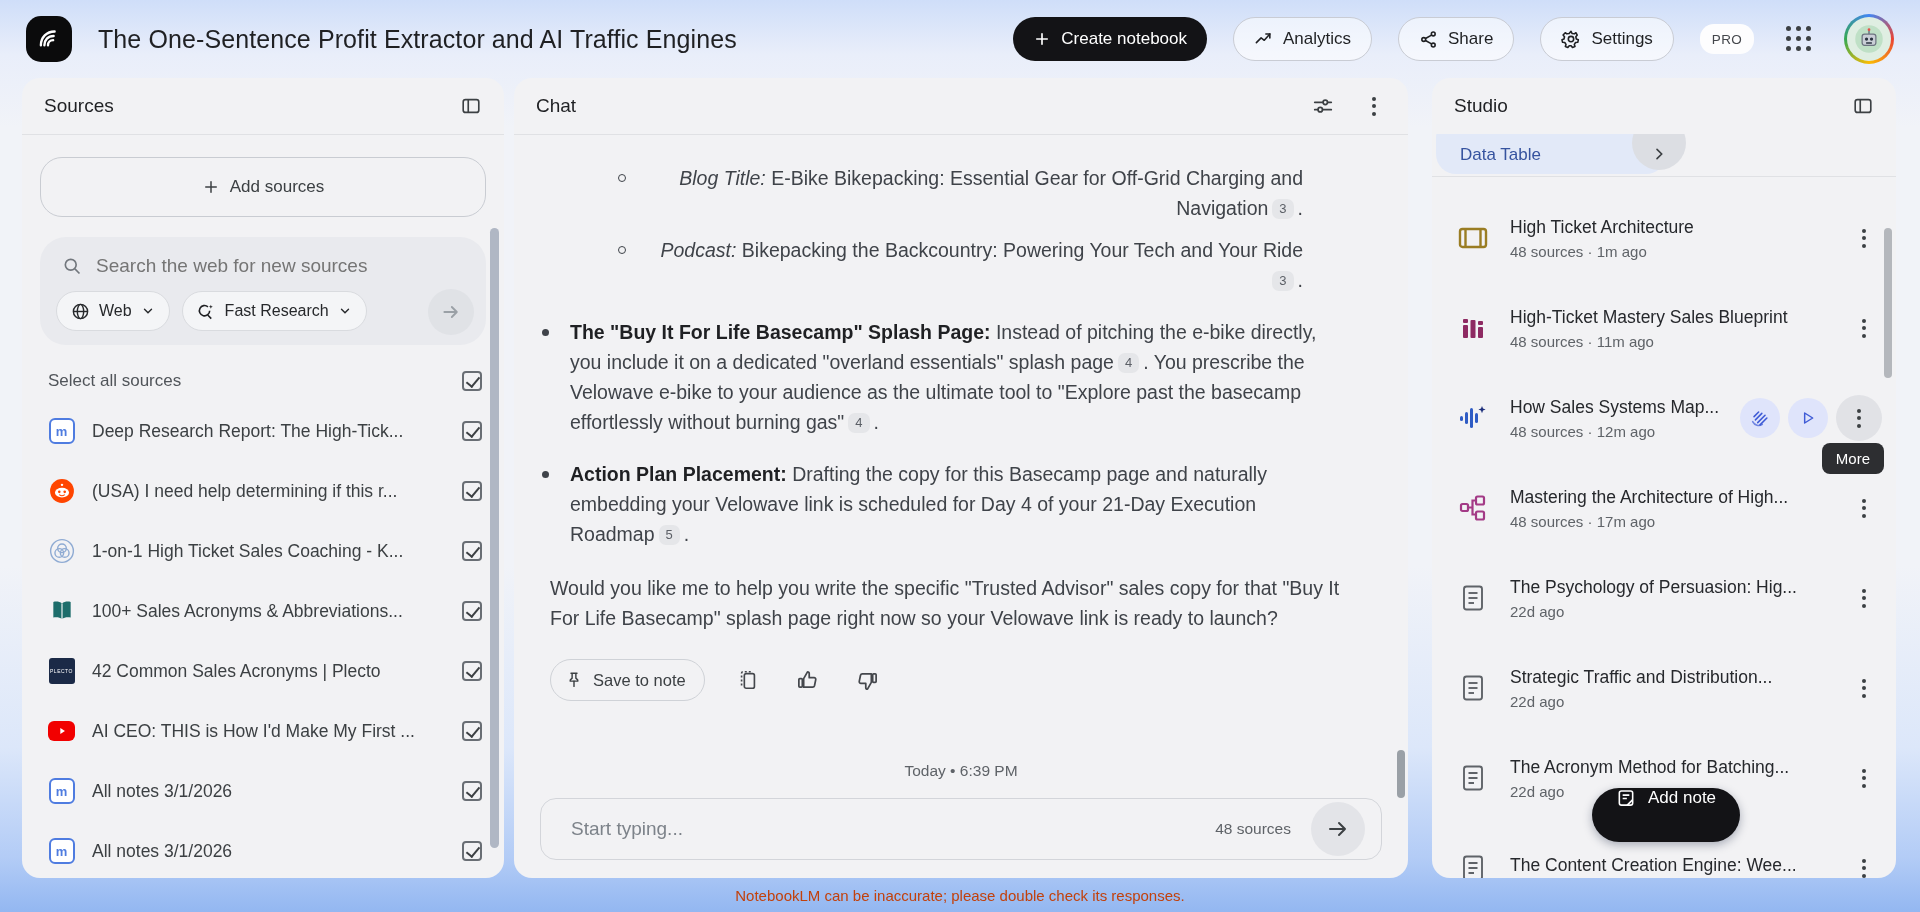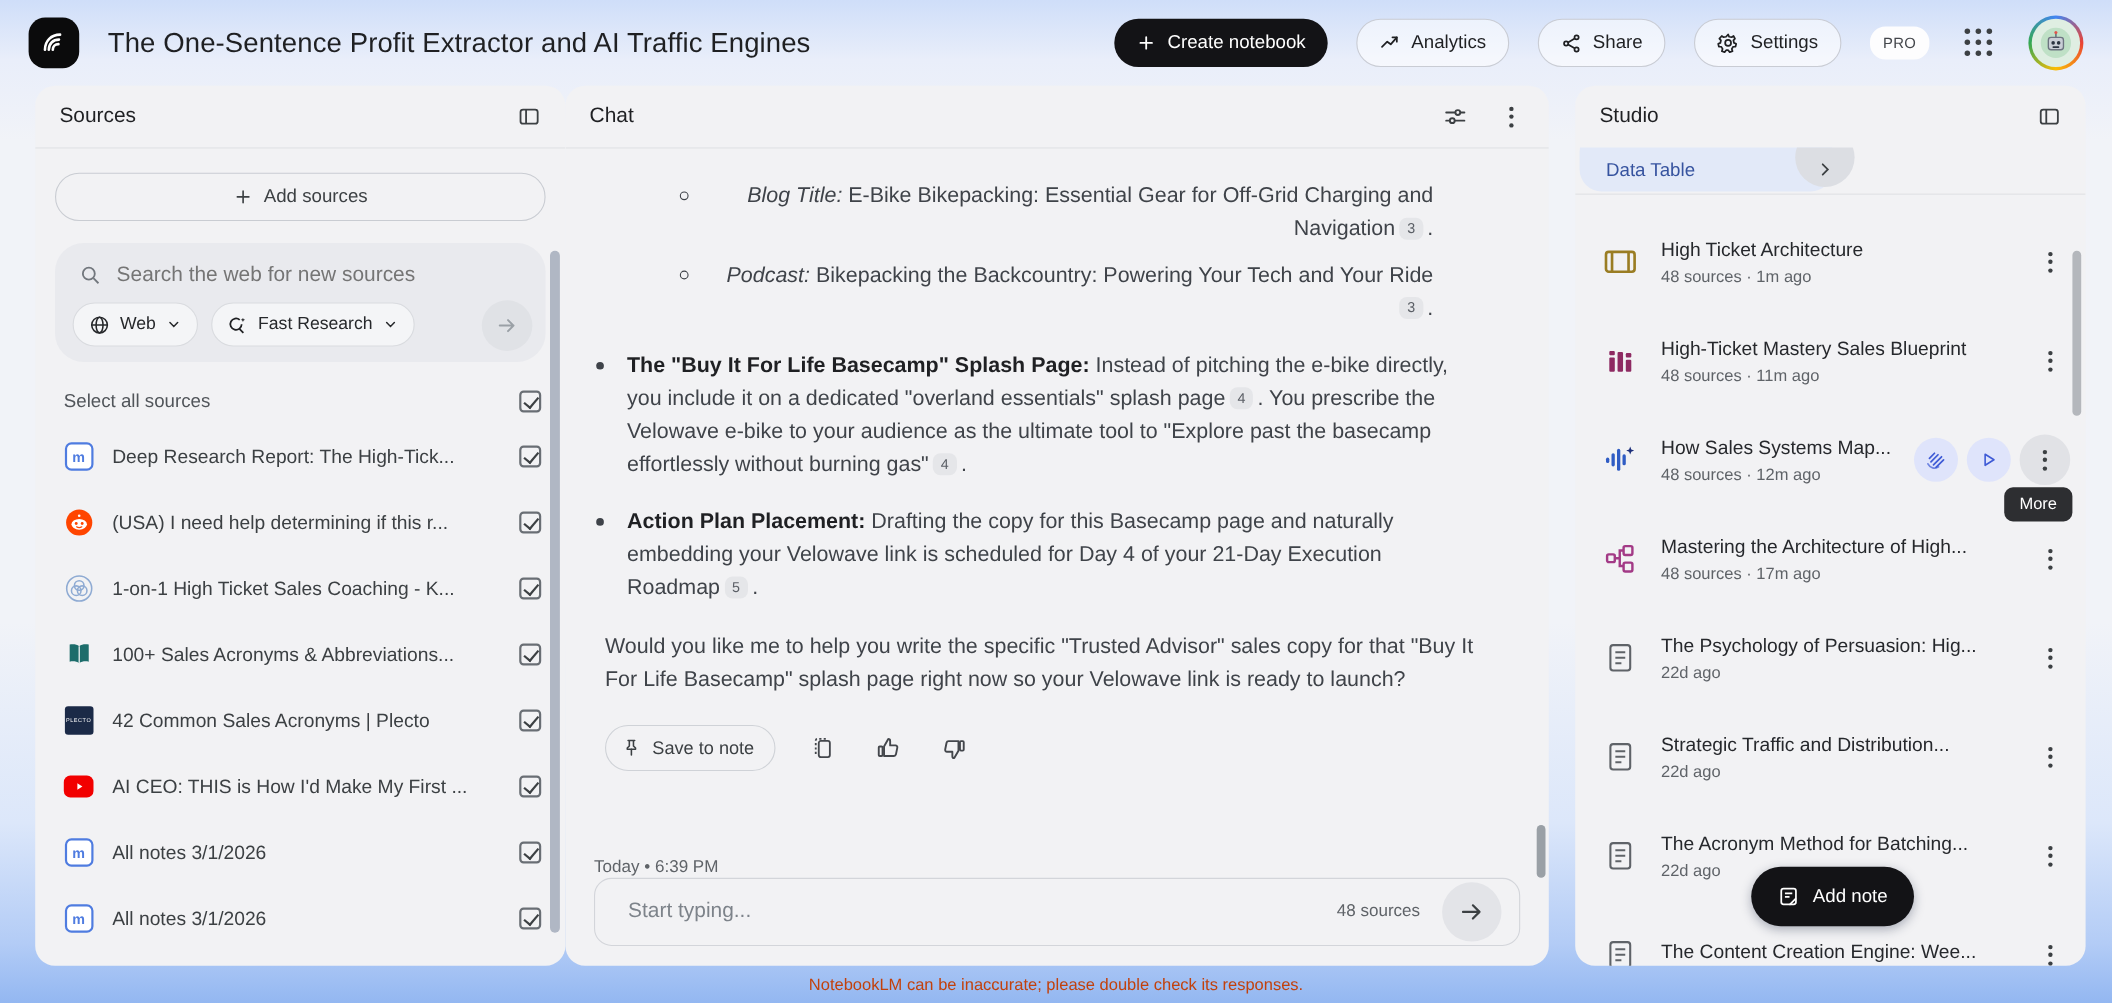--- a/index.html
+++ b/index.html
@@ -24,26 +24,26 @@
   .apps-grid span { width:5px; height:5px; border-radius:50%; background:#3c4043; }
   .avatar { width:50px; height:50px; border-radius:50%; padding:3px; background:conic-gradient(#4285f4,#ea4335,#fbbc04,#34a853,#4285f4); cursor:pointer; }
   .avatar-inner { width:100%; height:100%; border-radius:50%; background:#dfeee2; display:flex; align-items:center; justify-content:center; overflow:hidden; }
 
   
   .panel { position:absolute; top:78px; height:800px; background:#f2f2f4; border-radius:18px; overflow:hidden; }
   .panel-header { height:56px; display:flex; align-items:center; justify-content:space-between; padding:0 22px; flex:0 0 auto; }
   .panel-header .ph-title { font-size:19px; color:#1f2023; }
   .hdr-divider { height:1px; background:#e0e1e4; margin:0; }
 
-  #sources-panel { left:32px; width:482px; }
+  #sources-panel { left:22px; width:482px; }
   #chat-panel { left:514px; width:894px; display:flex; flex-direction:column; }
   #studio-panel { left:1432px; width:464px; }
 
   
-  .add-sources-btn { margin:22px 18px 0 18px; height:44px; border-radius:22px; border:1px solid #c9ccd2; display:flex; align-items:center; justify-content:center; gap:10px; font-size:17px; color:#3c4043; cursor:pointer; background:transparent; }
+  .add-sources-btn { margin:22px 18px 0 18px; height:60px; border-radius:22px; border:1px solid #c9ccd2; display:flex; align-items:center; justify-content:center; gap:10px; font-size:17px; color:#3c4043; cursor:pointer; background:transparent; }
   .search-box { margin:20px 18px 0 18px; background:#e9eaee; border-radius:26px; padding:14px 16px 14px 16px; position:relative; }
   .search-row { display:flex; align-items:center; gap:14px; padding:4px 4px 14px 6px; }
   .search-row input { border:none; outline:none; background:transparent; font-size:19px; color:#5f6368; width:300px; font-family:"Liberation Sans",sans-serif; }
   .filters-row { display:flex; gap:12px; }
   .filter-pill { height:40px; border-radius:20px; background:#f4f5f7; border:1px solid #d9dbdf; display:flex; align-items:center; gap:9px; padding:0 14px; font-size:16px; color:#26282b; cursor:pointer; }
   .search-go { position:absolute; right:12px; bottom:10px; width:46px; height:46px; border-radius:50%; background:#e0e2e6; display:flex; align-items:center; justify-content:center; cursor:pointer; }
   .select-all-row { display:flex; align-items:center; justify-content:space-between; padding:26px 22px 8px 26px; font-size:17px; color:#51555a; }
   .src-list { padding:2px 22px 0 26px; }
   .src-row { height:60px; display:flex; align-items:center; gap:17px; cursor:pointer; }
   .src-row .src-title { flex:1; font-size:17.5px; color:#3c4043; white-space:nowrap; overflow:hidden; text-overflow:ellipsis; }
@@ -64,21 +64,21 @@
   .main-marker { width:7px; height:7px; background:#3f4349; border-radius:50%; margin:12px 21px 0 0; flex:0 0 auto; }
   .main-text { max-width:750px; }
   .lead-b { font-weight:bold; color:#1f2023; }
   .lead-i { font-style:italic; }
   .cite { display:inline-block; background:#e5e6e9; color:#5b5f66; border-radius:7px; font-size:13px; line-height:20px; padding:0 7px; margin:0 4px; vertical-align:2px; cursor:pointer; }
   .closing-par { max-width:820px; margin-top:24px; padding-left:8px; }
   .chat-actions { display:flex; align-items:center; gap:26px; margin:26px 0 0 8px; }
   .save-note-btn { height:42px; border-radius:22px; border:1px solid #cfd2d7; display:flex; align-items:center; gap:10px; padding:0 18px 0 14px; font-size:16.5px; color:#3c4043; cursor:pointer; background:transparent; }
   .icon-btn { width:34px; height:34px; display:flex; align-items:center; justify-content:center; cursor:pointer; }
   .chat-bottom { flex:0 0 auto; padding:0 26px 18px 26px; }
-  .chat-ts { text-align:left; font-size:15.5px; color:#5f6368; }
+  .chat-ts { text-align:center; font-size:15.5px; color:#5f6368; margin-bottom:18px; }
   .chat-input-box { height:62px; border:1.5px solid #d3d5da; border-radius:16px; display:flex; align-items:center; padding:0 16px 0 30px; gap:20px; }
   .chat-input-box input { flex:1; border:none; outline:none; background:transparent; font-size:19px; color:#3c4043; font-family:"Liberation Sans",sans-serif; }
   .chat-input-box input::placeholder { color:#7d838a; }
   .src-count { font-size:15.5px; color:#5f6368; white-space:nowrap; }
   .send-btn { width:54px; height:54px; border-radius:50%; background:#e3e4e8; display:flex; align-items:center; justify-content:center; cursor:pointer; }
 
   
   .chip-strip { height:42px; overflow:hidden; position:relative; }
   .studio-chip { position:absolute; left:4px; top:-16px; height:56px; width:230px; background:#e2e9f8; border-radius:20px; display:flex; align-items:flex-end; padding:0 0 9px 24px; font-size:17px; color:#36539f; cursor:pointer; }
   .chip-next { position:absolute; left:200px; top:-18px; width:54px; height:54px; border-radius:50%; background:#dcdee3; display:flex; align-items:flex-end; justify-content:center; padding-bottom:8px; cursor:pointer; }
@@ -87,21 +87,21 @@
   .st-ico { width:34px; flex:0 0 auto; display:flex; justify-content:center; }
   .st-body { flex:1; min-width:0; }
   .st-title { font-size:17.5px; color:#26282c; white-space:nowrap; overflow:hidden; text-overflow:ellipsis; }
   .st-meta { font-size:15px; color:#5f6368; margin-top:5px; }
   .kebab { width:36px; height:36px; border-radius:50%; display:flex; flex-direction:column; align-items:center; justify-content:center; gap:3.5px; cursor:pointer; flex:0 0 auto; }
   .kebab span { width:4px; height:4px; border-radius:50%; background:#3c4043; }
   .row-actions { display:flex; align-items:center; gap:8px; flex:0 0 auto; }
   .act-circle { width:40px; height:40px; border-radius:50%; background:#dfe4fb; display:flex; align-items:center; justify-content:center; cursor:pointer; }
   .act-more { width:46px; height:46px; background:#e1e2e6; }
   .more-tooltip { position:absolute; right:-2px; top:62px; background:#2d2e31; color:#fff; font-size:15px; padding:7px 14px; border-radius:8px; z-index:5; white-space:nowrap; }
-  .add-note-btn { position:absolute; left:160px; top:710px; height:54px; border-radius:27px; background:#131316; color:#fff; display:flex; align-items:flex-start; gap:12px; padding:17px 24px; font-size:17px; cursor:pointer; box-shadow:0 3px 10px rgba(30,40,70,.35); z-index:6; }
+  .add-note-btn { position:absolute; left:160px; top:710px; height:54px; border-radius:27px; background:#131316; color:#fff; display:flex; align-items:flex-start; gap:12px; padding:0 24px; font-size:17px; cursor:pointer; box-shadow:0 3px 10px rgba(30,40,70,.35); z-index:6; }
 
   .page-footer { position:absolute; left:0; bottom:0; width:1920px; text-align:center; font-size:15px; color:#c2410c; padding-bottom:8px; }
 </style>
 </head>
 <body>
 
 <div class="topbar">
   <div class="logo">
     <svg width="30" height="30" viewBox="0 0 24 24" fill="none" stroke="#fff" stroke-width="1.9" stroke-linecap="round">
       <path d="M5.5 17c0-6.4 4.6-11 11-11"></path>

